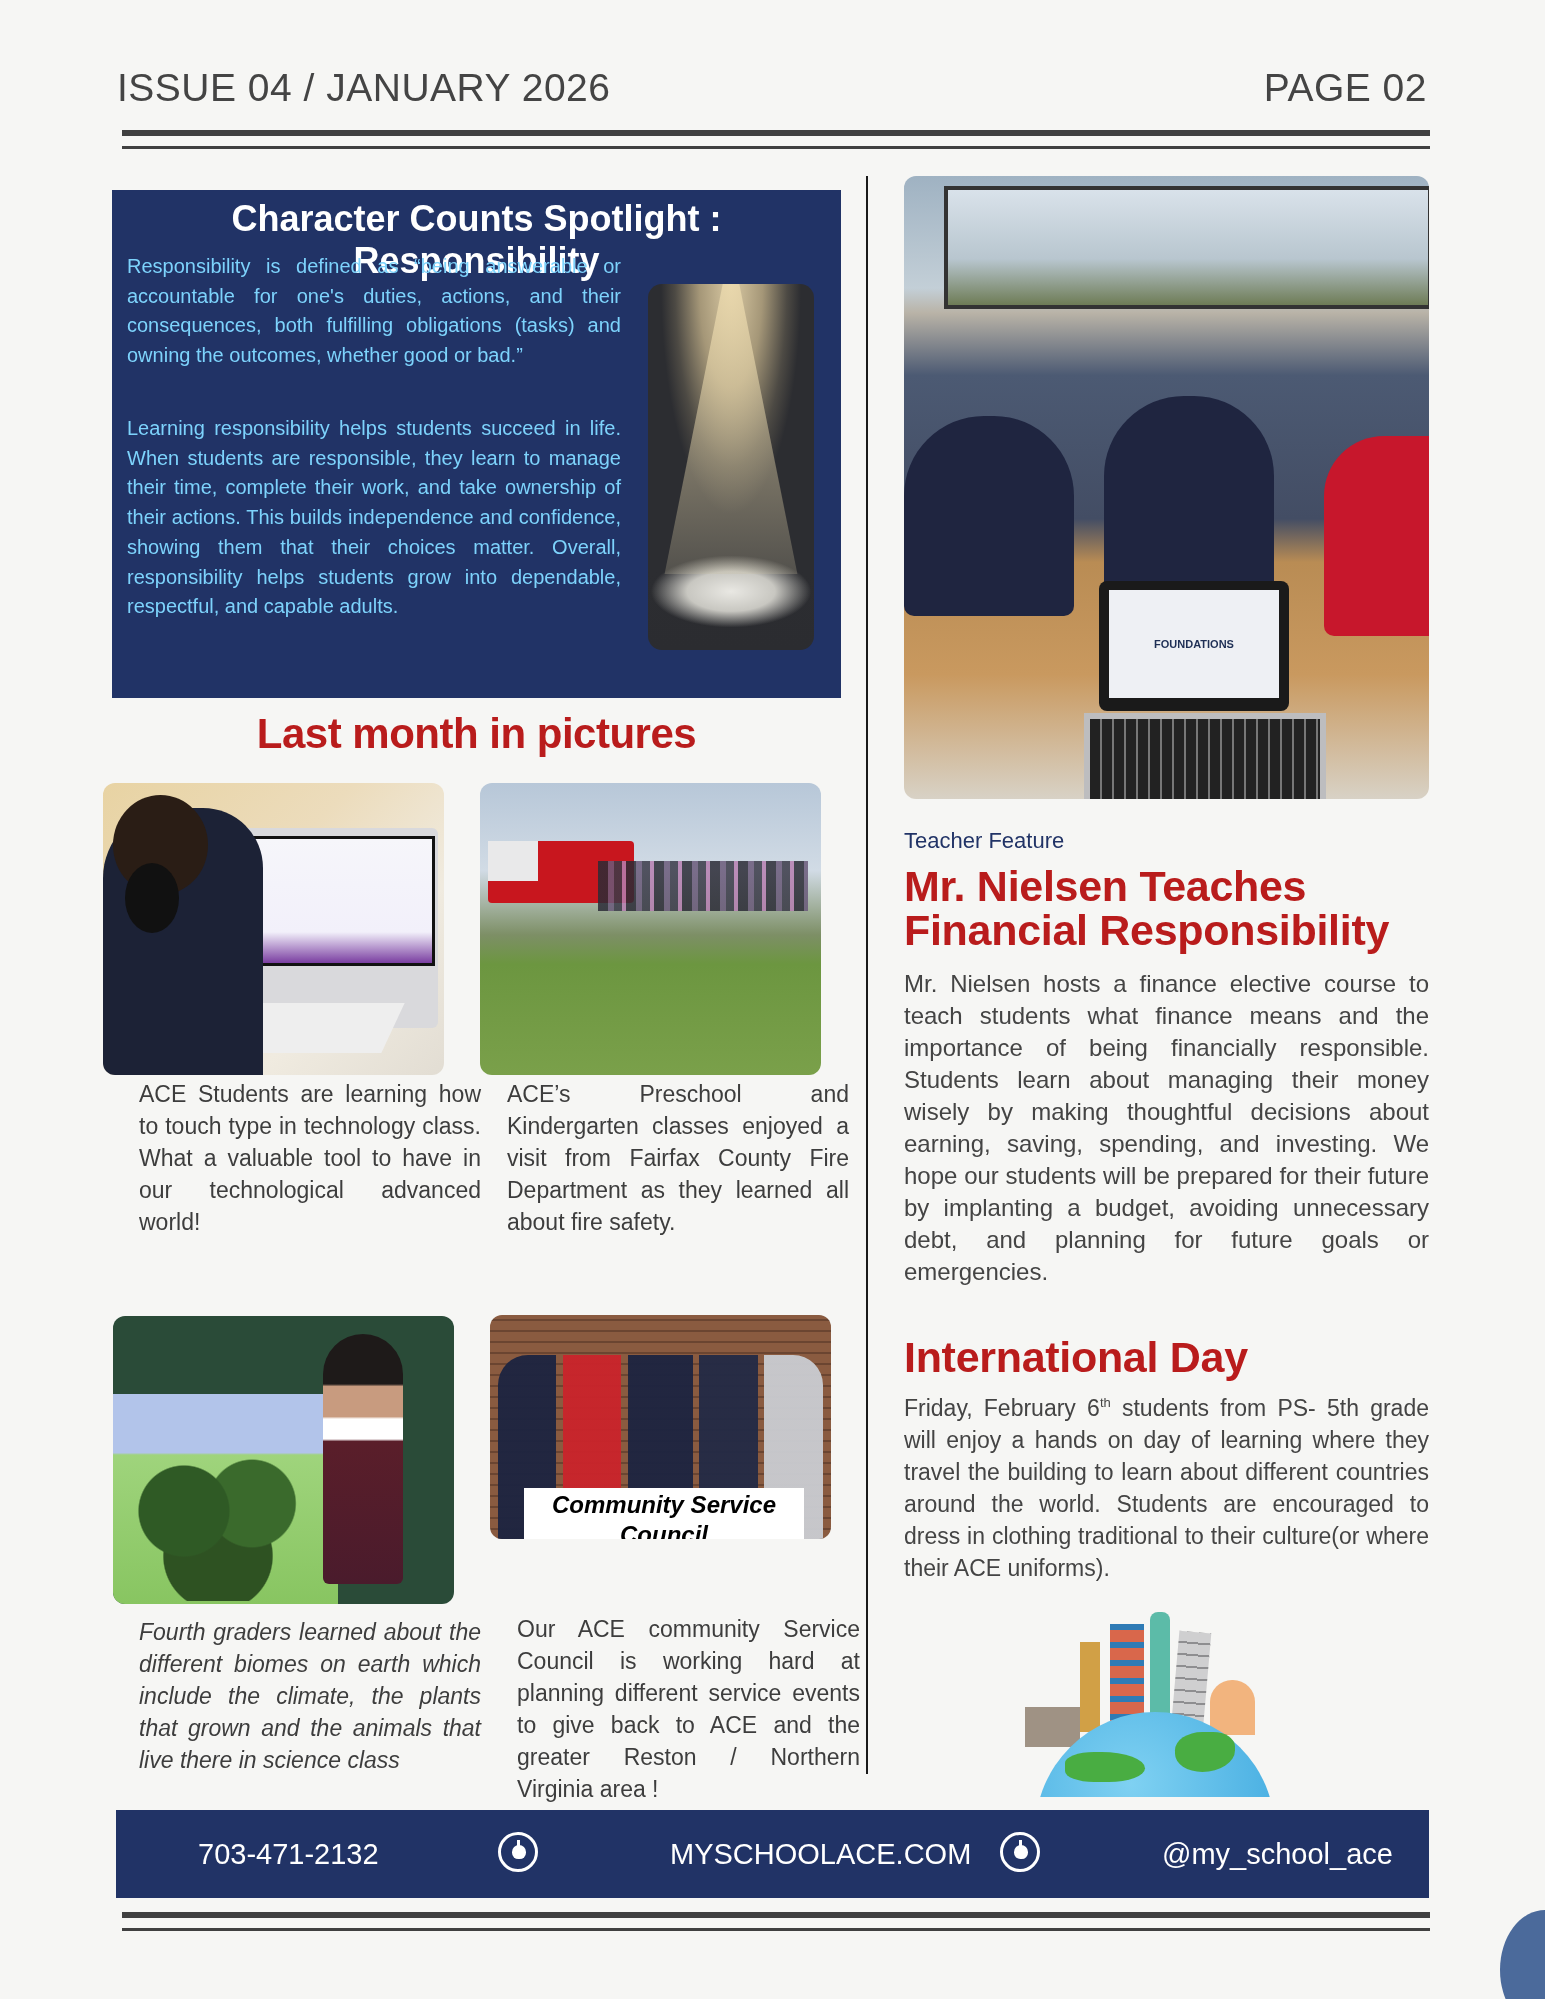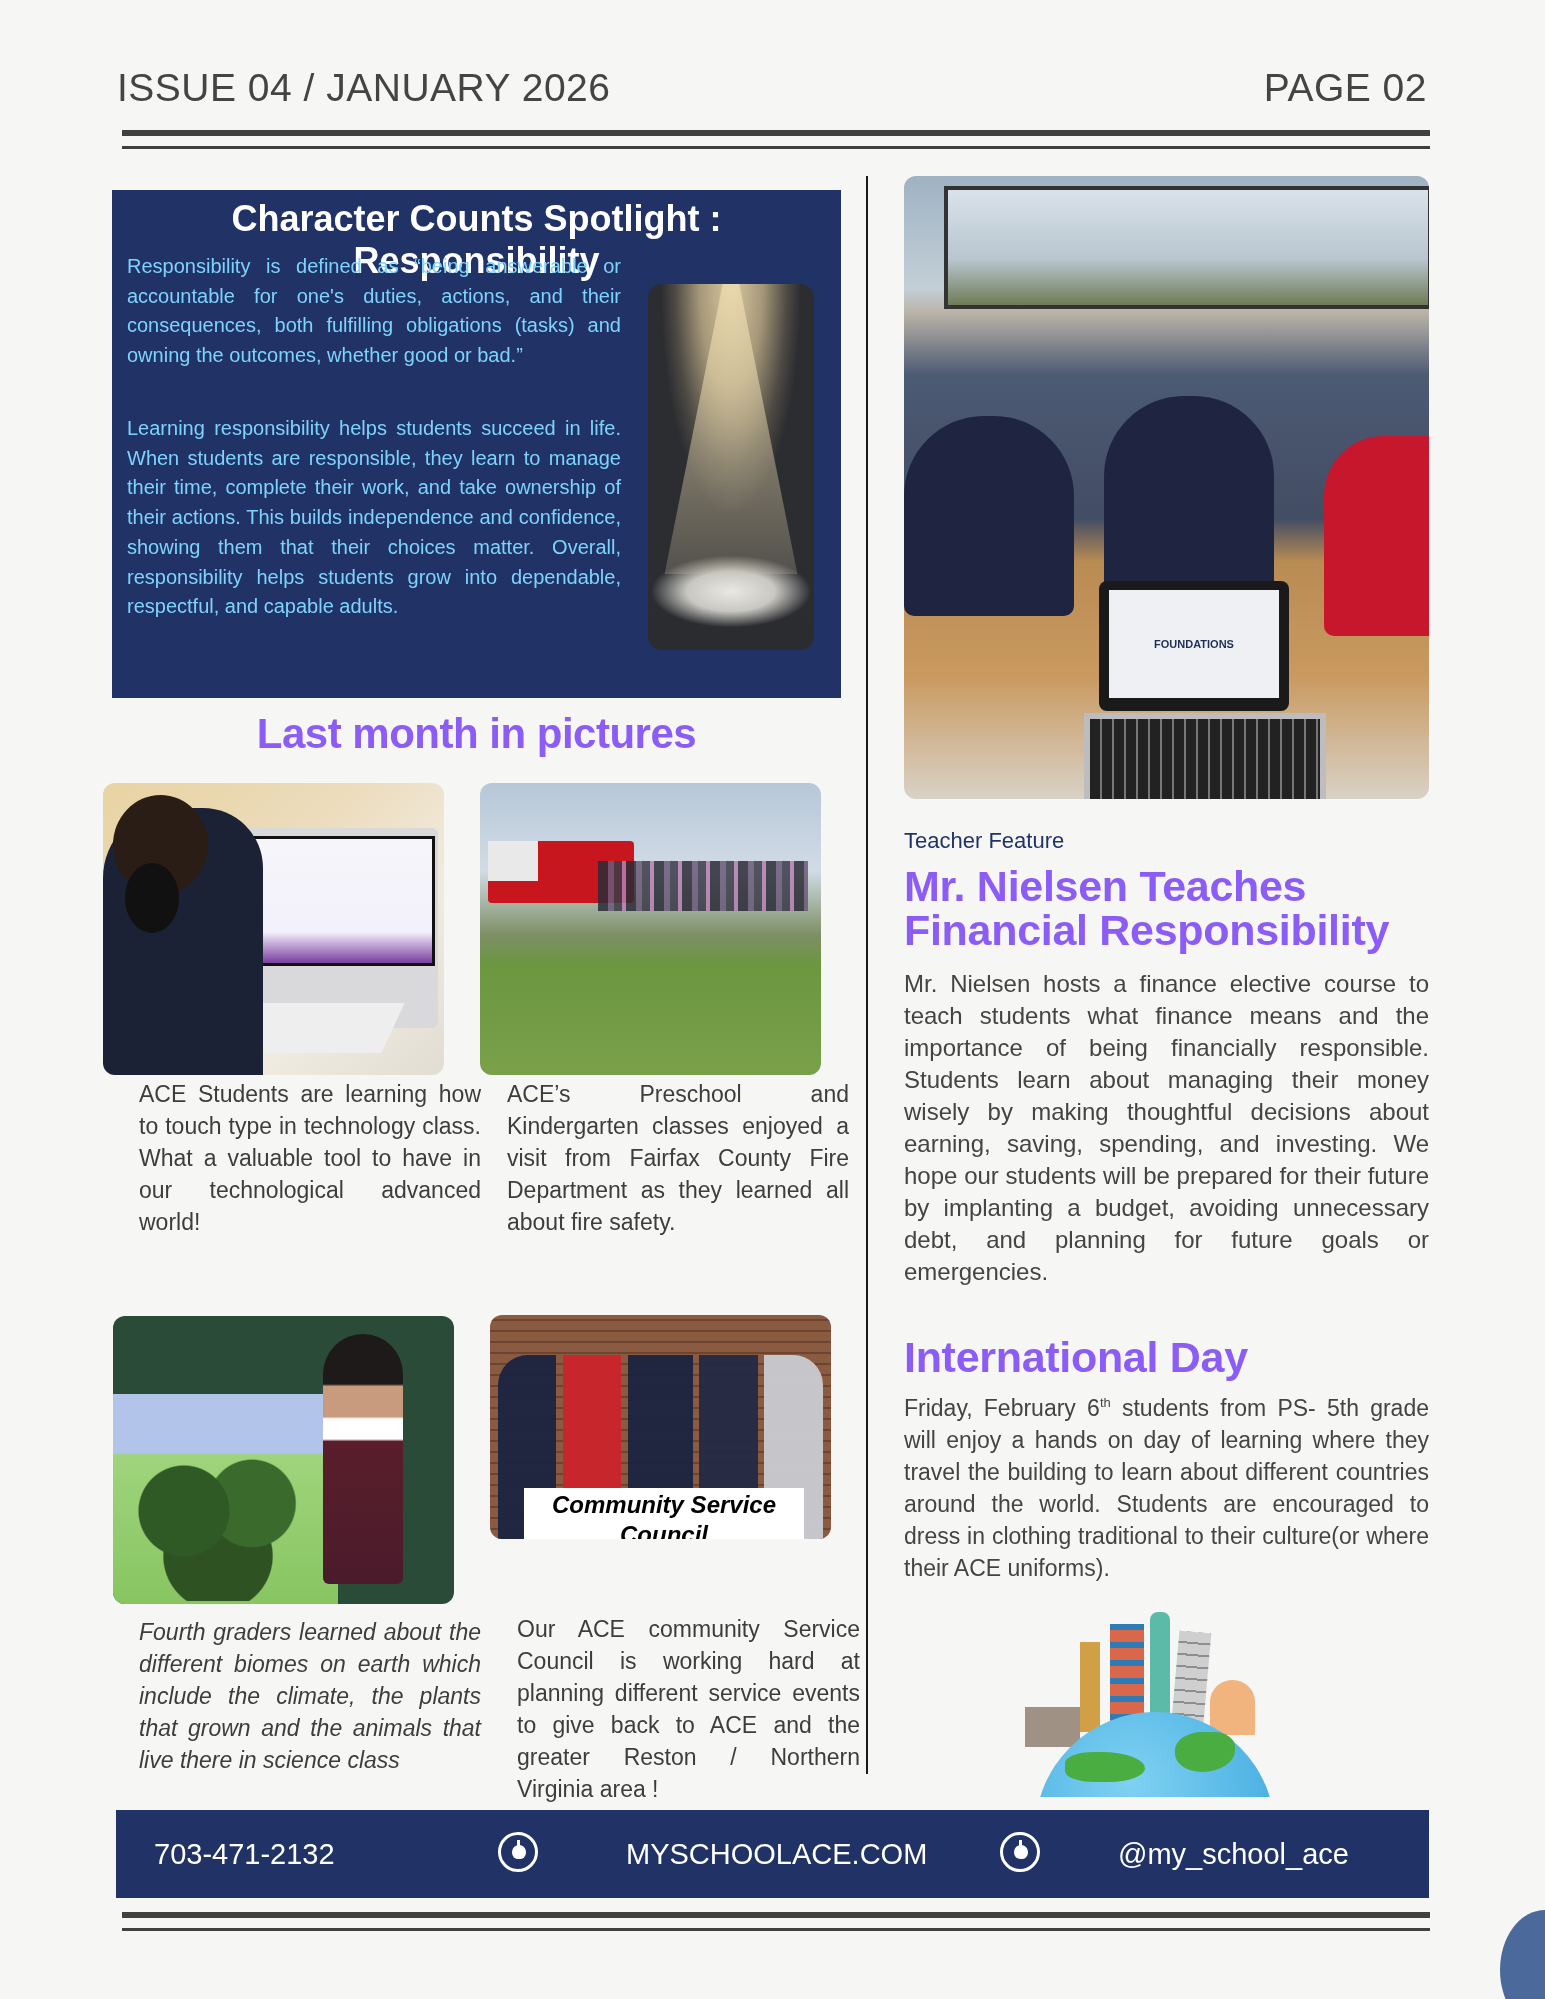--- a/index.html
+++ b/index.html
@@ -26,21 +26,21 @@
       linear-gradient(to bottom, rgba(0,0,0,0) 0%, rgba(0,0,0,0) 78%, #2b2c30 100%),
       radial-gradient(ellipse 70px 230px at 50% 0%, #d9c9a3 0%, #a59778 45%, #4d4a44 80%, #2c2d31 100%);
     background-color: #2c2d31;
   }
   .beam {
     left: 536px; top: 94px; width: 166px; height: 290px;
     clip-path: polygon(45% 0, 55% 0, 90% 100%, 10% 100%);
     background: linear-gradient(to bottom, rgba(238,220,175,0.75), rgba(200,190,160,0.25));
   }
 
-  .section-title { color: #8b5cf6; font-weight: bold; }
+  .section-title { color: #b91c1c; font-weight: bold; }
   .pics-title { left: 112px; width: 729px; top: 710px; text-align: center; font-size: 42px; letter-spacing: -0.5px; }
 
   .photo { border-radius: 12px; overflow: hidden; }
   .caption { font-size: 23px; line-height: 32px; color: #3d3d3d; text-align: justify; text-align-last: left; margin-left: 28px; }
 
   
   .ph1 { left: 103px; top: 783px; width: 341px; height: 292px;
     background: linear-gradient(135deg, #e8d3a3 0%, #ecdcbc 40%, #f0ebe0 70%, #e2ddd3 100%); }
   .ph1 .monitor { left: 140px; top: 45px; width: 195px; height: 200px; background: #d9d9dc; border-radius: 6px; }
   .ph1 .screen { left: 149px; top: 53px; width: 177px; height: 124px; background: linear-gradient(#f6f6fa 0%, #f2f0fa 75%, #7a3ea1 100%); border: 3px solid #111; }
@@ -95,21 +95,21 @@
   .land2 { left: 150px; top: 120px; width: 60px; height: 40px; background: #49ad42; border-radius: 50% 40% 60% 50%; }
   .tower1 { left: 55px; top: 30px; width: 20px; height: 90px; background: #d1a046; }
   .pagoda { left: 85px; top: 12px; width: 34px; height: 108px; background: repeating-linear-gradient(180deg, #2f7bb5 0 6px, #d9674b 6px 18px); }
   .liberty { left: 125px; top: 0; width: 20px; height: 110px; background: #5cbba8; border-radius: 8px 8px 0 0; }
   .pisa { left: 150px; top: 20px; width: 32px; height: 100px; background: repeating-linear-gradient(180deg, #cfcfd0 0 10px, #8e8e90 10px 12px); transform: rotate(5deg); }
   .colosseum { left: 0; top: 95px; width: 55px; height: 40px; background: #9f9284; }
   .taj { left: 185px; top: 68px; width: 45px; height: 55px; background: #f2b47e; border-radius: 22px 22px 0 0; }
 
   
   .footer-bar { left: 116px; top: 1810px; width: 1313px; height: 88px; }
-  .footer-text { color: #fff; font-size: 29px; top: 28px; }
+  .footer-text { color: #fff; font-size: 29px; top: 28px; margin-left: 44px; }
   .apple-badge { top: 22px; width: 40px; height: 40px; border: 3px solid #fff; border-radius: 50%; box-sizing: border-box; }
   .apple-badge .apple { left: 11px; top: 10px; width: 14px; height: 14px; background: #fff; border-radius: 50% 50% 45% 45%; }
   .apple-badge .stem { left: 16px; top: 5px; width: 3px; height: 6px; background: #fff; }
 
   .corner-blob { left: 1500px; top: 1910px; width: 90px; height: 120px; border-radius: 50%; background: #4b6a9b; }
 </style>
 </head>
 <body>
 
 <div class="abs hdr-text" style="left:117px;">ISSUE 04 / JANUARY 2026</div>

